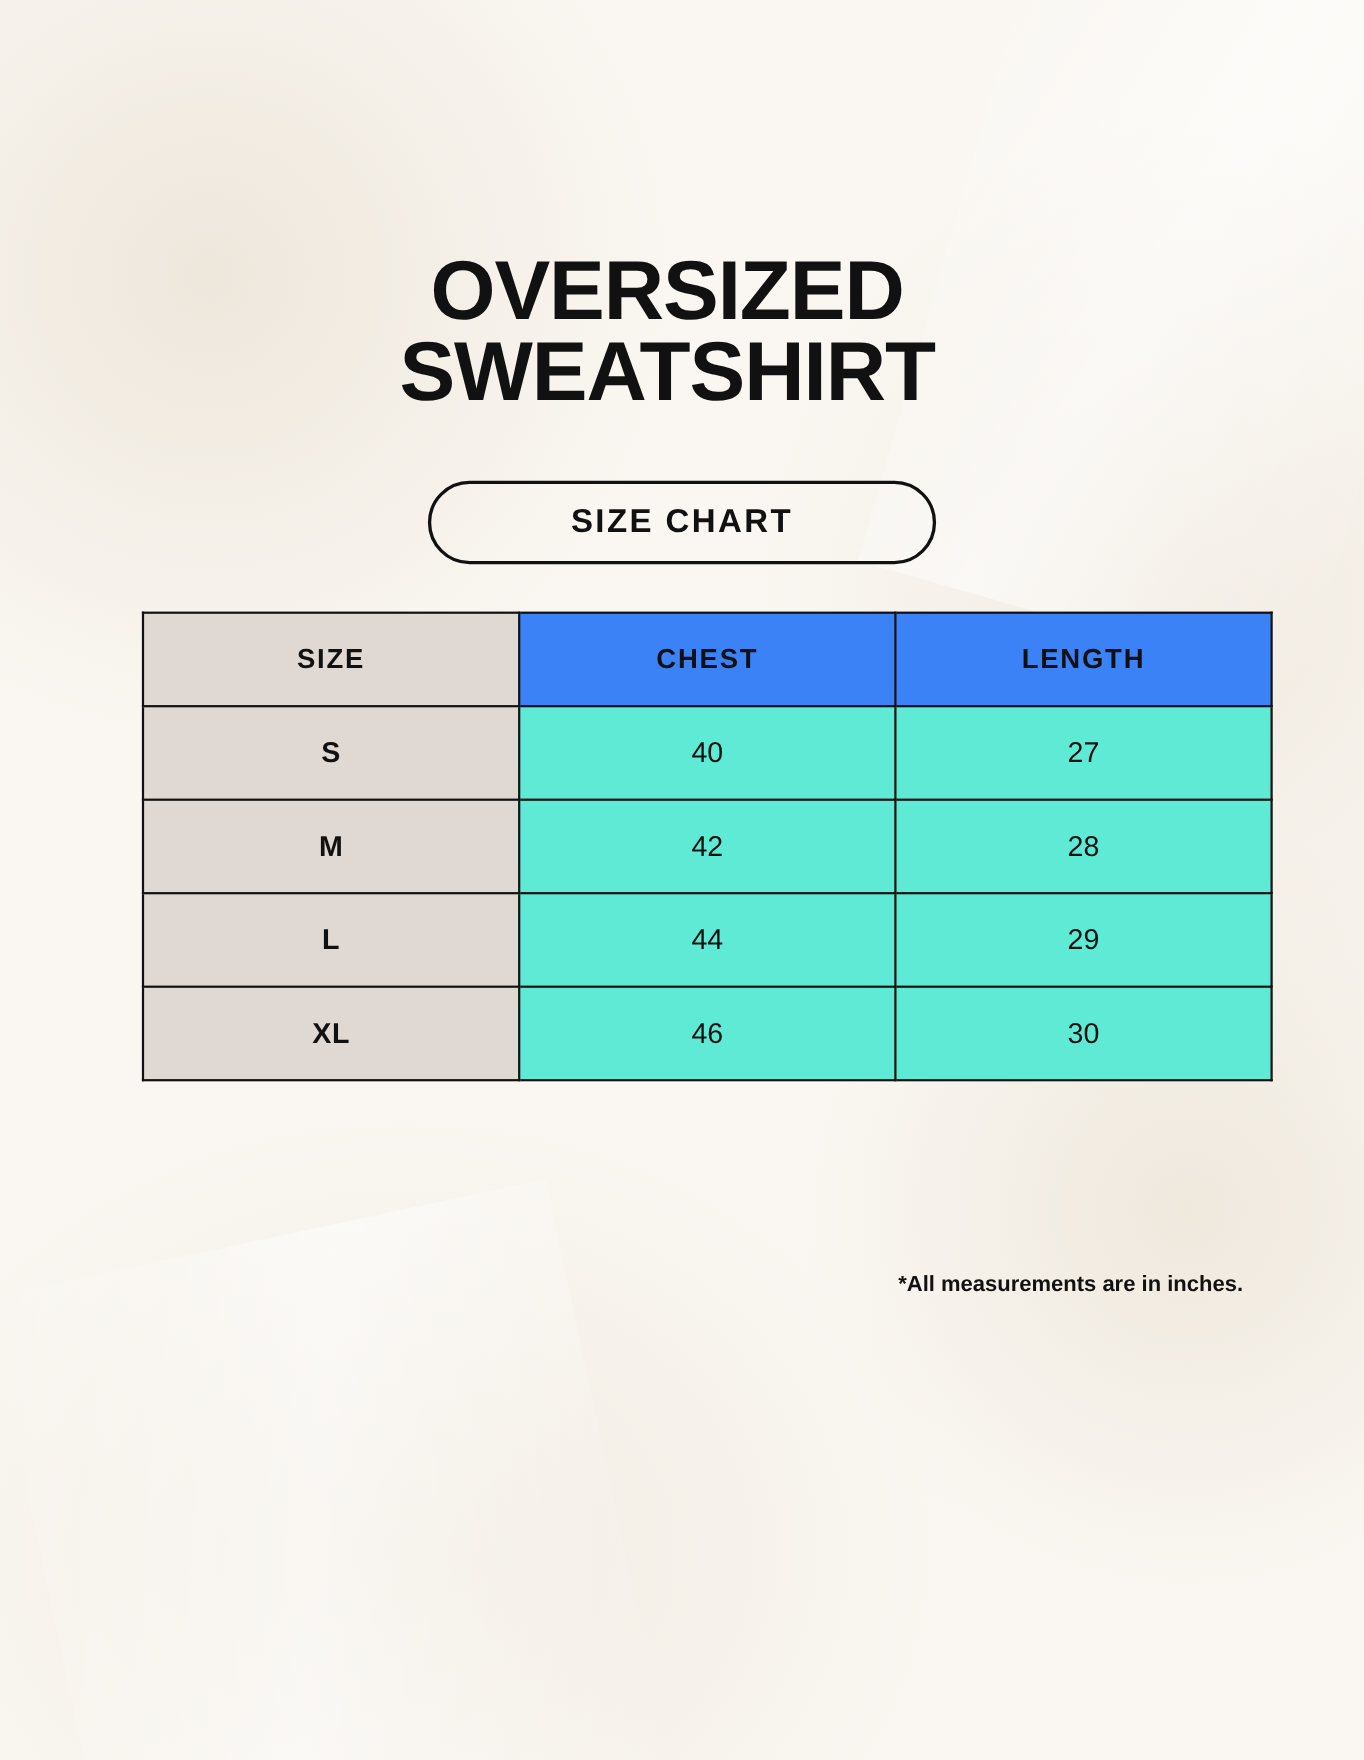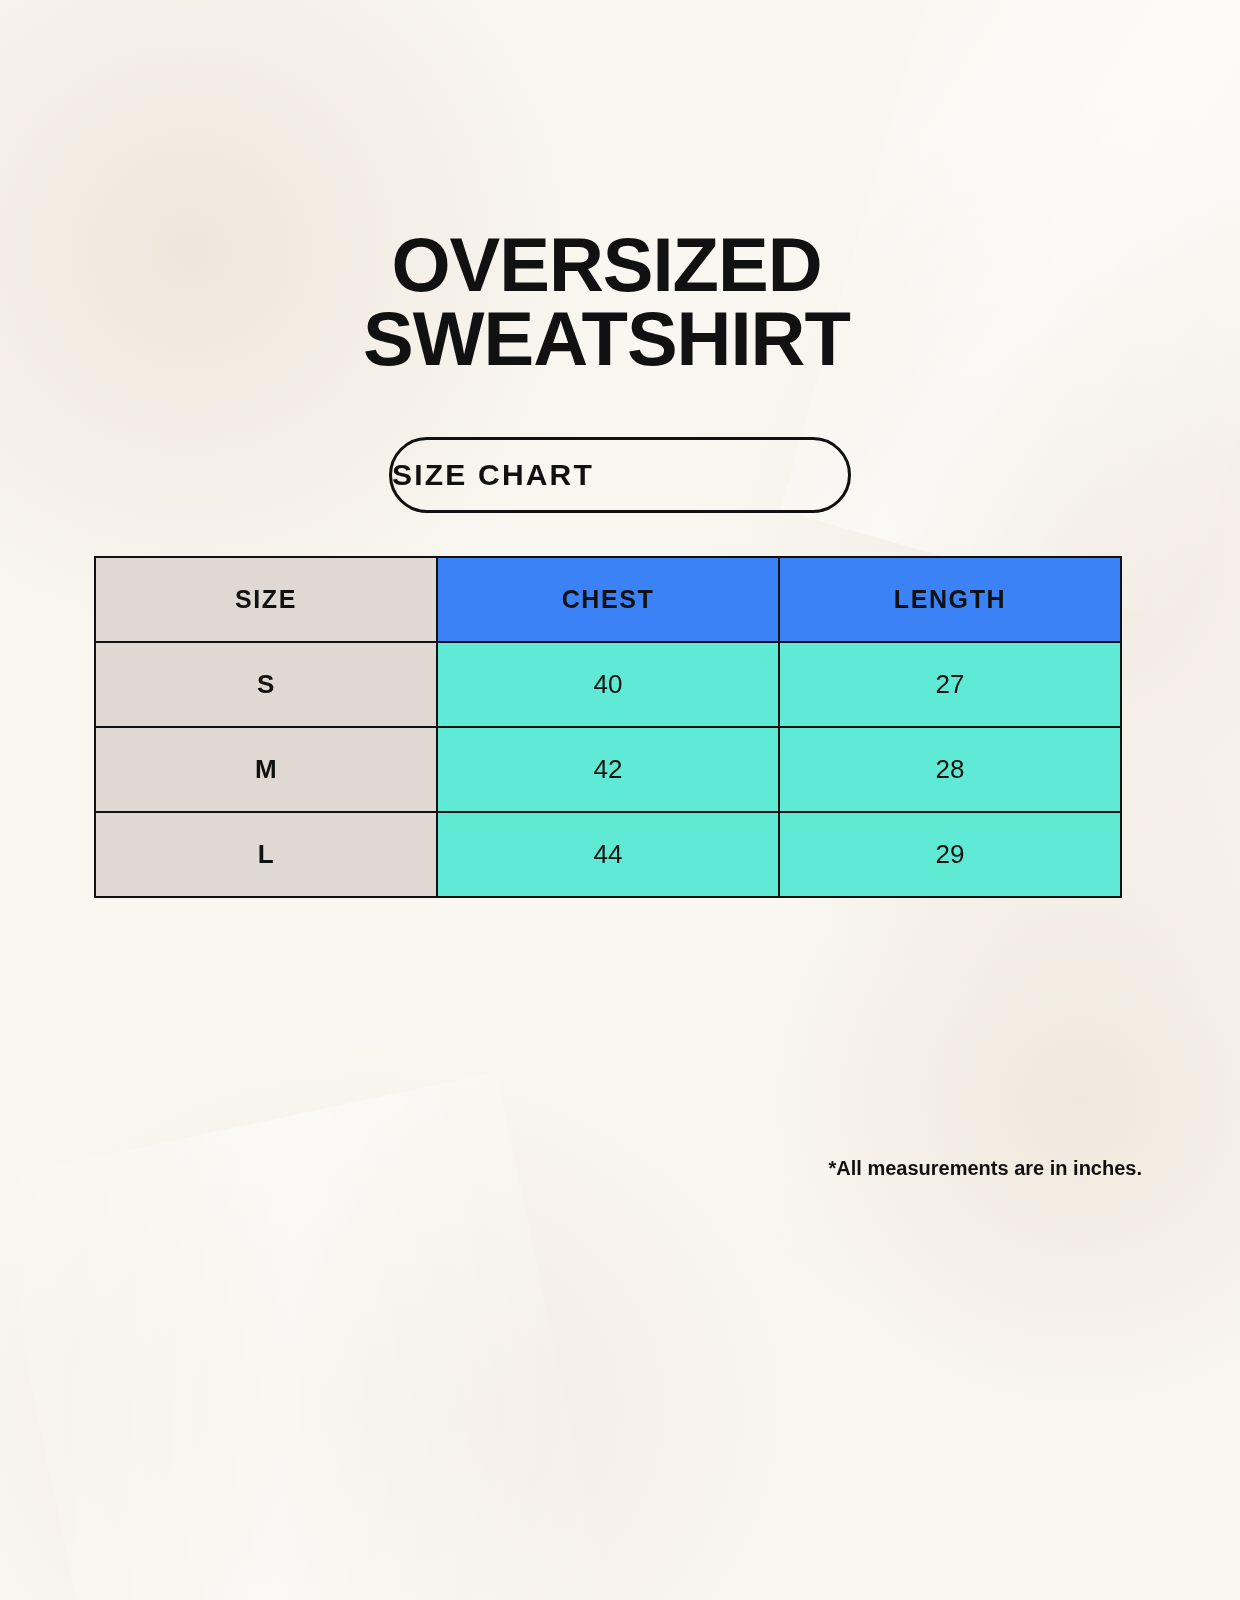--- a/index.html
+++ b/index.html
@@ -75,40 +75,41 @@
     top: 437px;
     left: 50%;
     transform: translateX(-50%);
     width: 462px;
     height: 76px;
     border: 3px solid #111111;
     border-radius: 40px;
     background: transparent;
     display: flex;
     align-items: center;
-    justify-content: flex-start;
+    justify-content: center;
     box-sizing: border-box;
   }
   .badge-label {
     font-size: 30px;
     font-weight: 700;
     letter-spacing: 2.2px;
     color: #111111;
   }
 
   .table-wrap {
     position: absolute;
     top: 556px;
     left: 94px;
     width: 1026px;
   }
   table.size-chart {
     border-collapse: collapse;
     width: 1026px;
     table-layout: fixed;
+    margin-left: 35px;
   }
   table.size-chart th,
   table.size-chart td {
     border: 2px solid #111111;
     height: 85px;
     text-align: center;
     vertical-align: middle;
     box-sizing: border-box;
   }
   col.col-size { width: 342px; }
@@ -132,21 +133,21 @@
   tbody td.c-val {
     background: #5eead4;
     font-size: 26px;
     font-weight: 400;
     text-align: center;
   }
 
   .footnote {
     position: absolute;
     top: 1157px;
-    left: 16px;
+    left: 4px;
     width: 1126px;
     text-align: right;
     font-size: 20px;
     font-weight: 600;
     color: #111111;
   }
 </style>
 </head>
 <body>
 
@@ -189,19 +190,24 @@
         <tr>
           <td class="c-size">M</td>
           <td class="c-val">42</td>
           <td class="c-val">28</td>
         </tr>
         <tr>
           <td class="c-size">L</td>
           <td class="c-val">44</td>
           <td class="c-val">29</td>
         </tr>
+        <tr>
+          <td class="c-size">XL</td>
+          <td class="c-val">46</td>
+          <td class="c-val">30</td>
+        </tr>
       </tbody>
     </table>
   </div>
 
   <div class="footnote">*All measurements are in inches.</div>
 
 </div>
 
 </body></html>

